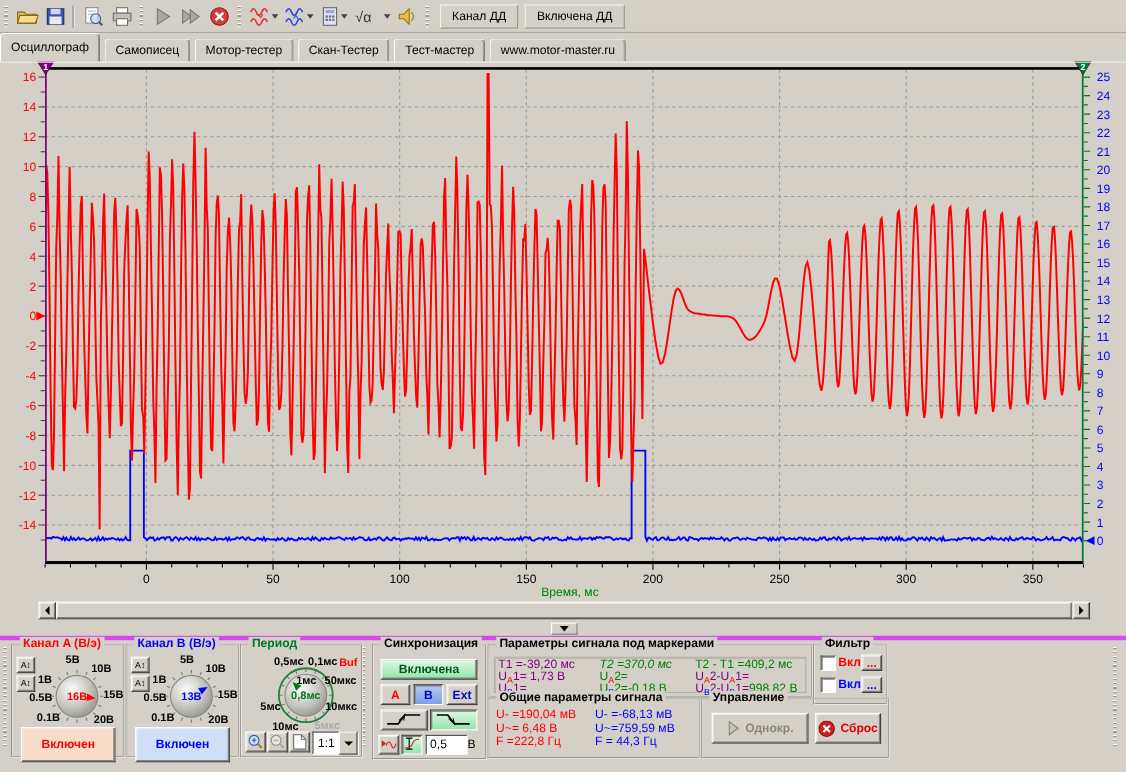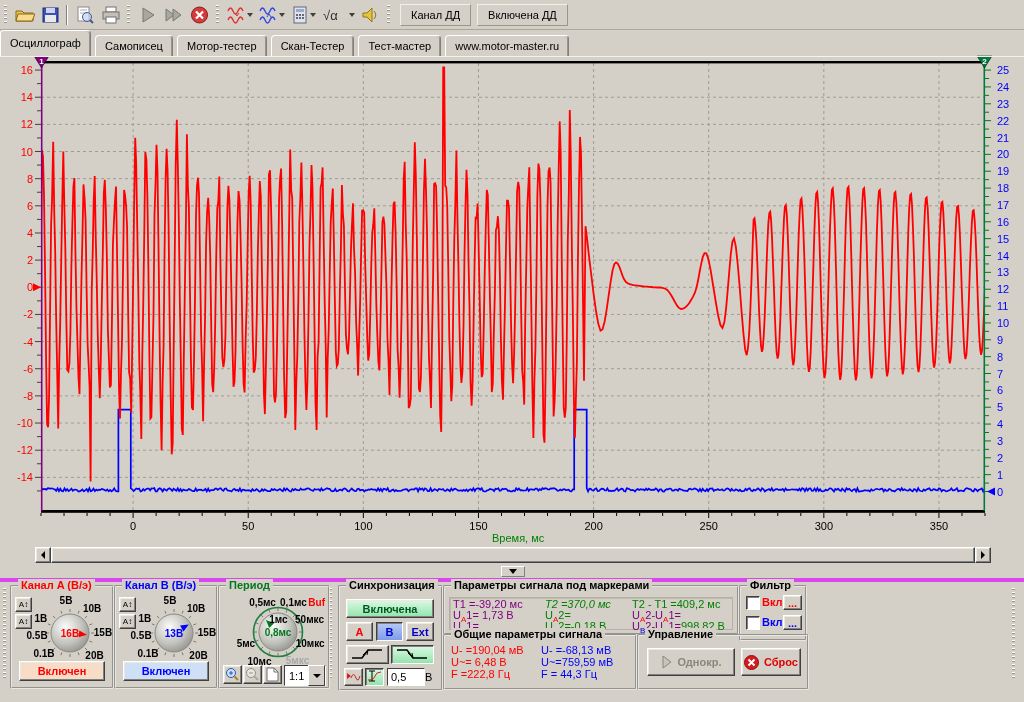--- a/index.html
+++ b/index.html
@@ -51,21 +51,21 @@
   .controls{position:absolute;left:0;top:578px;width:1024px;height:108px;background:#d4d0c8;
             border-top:4px solid #d946ef;}
   .groupbox{position:absolute;border:2px groove #e8e6e0;border-radius:2px;}
   .gb-title{position:absolute;top:-8px;left:6px;background:#d4d0c8;padding:0 3px;
             font-weight:bold;font-size:11px;white-space:nowrap;}
   .btn{background:#d4d0c8;border:1px solid;border-color:#fff #404040 #404040 #fff;
        box-shadow:inset -1px -1px 0 #808080,inset 1px 1px 0 #ece9e0;
        font-family:"Liberation Sans",sans-serif;font-size:11px;padding:0;}
   .btn.pressed{border-color:#404040 #fff #fff #404040;box-shadow:inset 1px 1px 0 #808080;}
   .mini-btn{position:absolute;width:17px;height:15px;font-size:8px;line-height:8px;}
-  .state-btn{position:absolute;left:7px;top:74px;width:86px;height:20px;font-weight:bold;}
+  .state-btn{position:absolute;left:7px;top:74px;width:86px;height:32px;font-weight:bold;}
   .knob-wrap{position:absolute;left:0;top:0;right:0;bottom:0;}
   .knob-label{position:absolute;font-size:10px;font-weight:bold;color:#000;white-space:nowrap;
               transform:translate(-50%,-50%);}
   .buf-label{position:absolute;right:3px;top:10px;color:#ff0000;font-weight:bold;font-size:10px;}
   .icon-btn{width:19px;height:19px;display:inline-flex;align-items:center;justify-content:center;}
   .combo{position:absolute;left:64px;top:78px;width:40px;height:19px;background:#fff;
          border:1px solid;border-color:#404040 #fff #fff #404040;display:flex;align-items:center;}
   .combo .val{flex:1;padding-left:4px;font-size:11px;}
   .combo .drop{width:15px;height:100%;background:#d4d0c8;border:1px solid;
                border-color:#fff #404040 #404040 #fff;display:flex;align-items:center;justify-content:center;}

